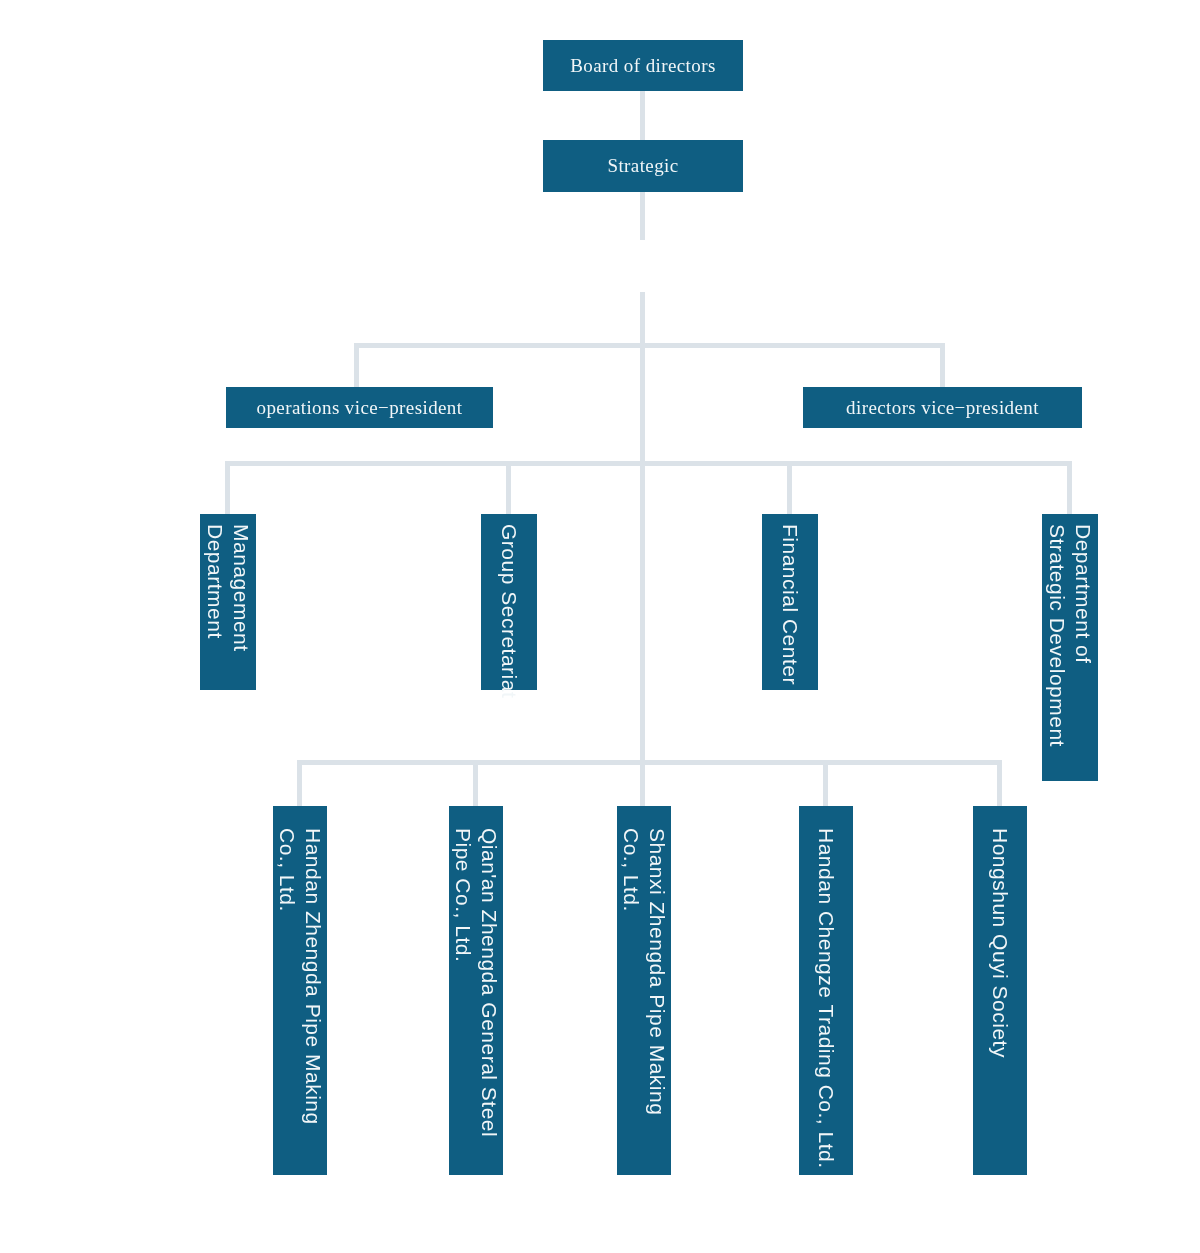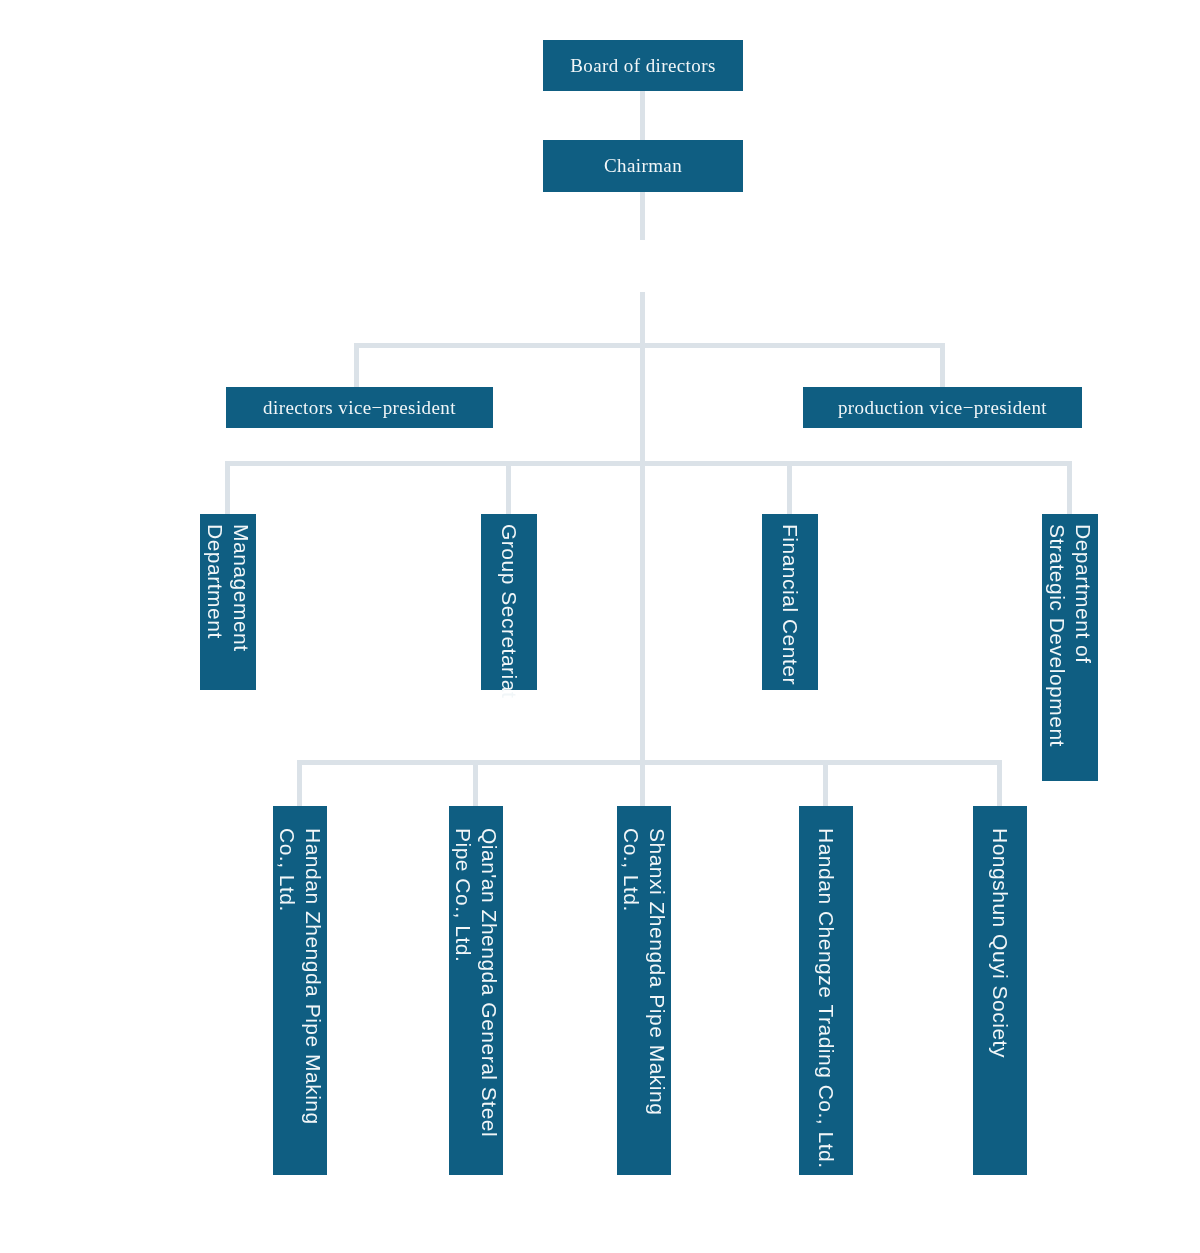--- a/index.html
+++ b/index.html
@@ -79,30 +79,30 @@
   <div class="line v" style="left:254px; top:760px; height:46px"></div>
   <div class="line v" style="left:430px; top:760px; height:46px"></div>
   <div class="line v" style="left:780px; top:760px; height:46px"></div>
   <div class="line v" style="left:954px; top:760px; height:46px"></div>
 
   <div class="node hbox" style="left:500px; top:40px;  width:200px; height:51px">
     <span>Board of directors</span>
   </div>
 
   <div class="node hbox" style="left:500px; top:140px; width:200px; height:52px">
-    <span>Chairman</span>
+    <span>Strategic</span>
   </div>
 
 
   <div class="node hbox" style="left:183px; top:387px; width:267px; height:41px">
-    <span>directors vice−president</span>
+    <span>operations vice−president</span>
   </div>
 
   <div class="node hbox" style="left:760px; top:387px; width:279px; height:41px">
-    <span>production vice−president</span>
+    <span>directors vice−president</span>
   </div>
 
   <div class="node vbox dept" style="left:157px; top:514px; width:56px; height:176px">
     <div class="vtext">
       <span class="vline">Management</span>
       <span class="vline">Department</span>
     </div>
   </div>
 
   <div class="node vbox dept" style="left:438px; top:514px; width:56px; height:176px">

